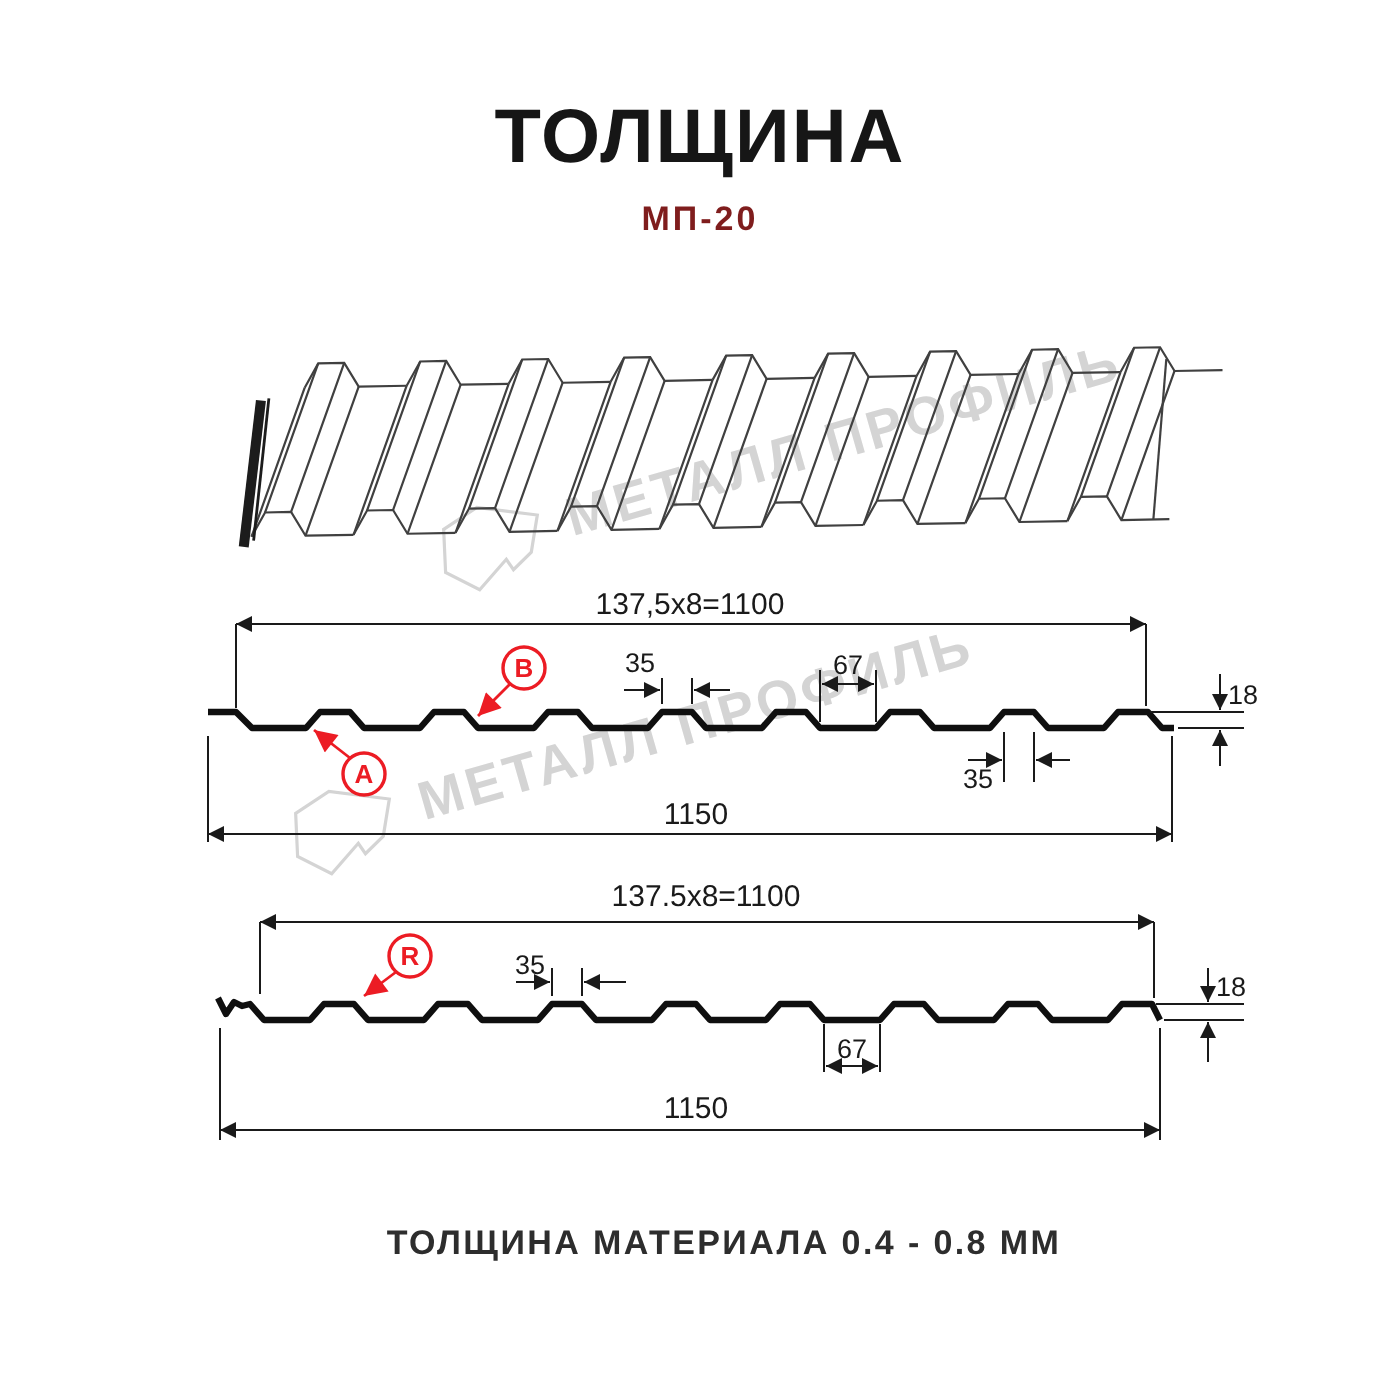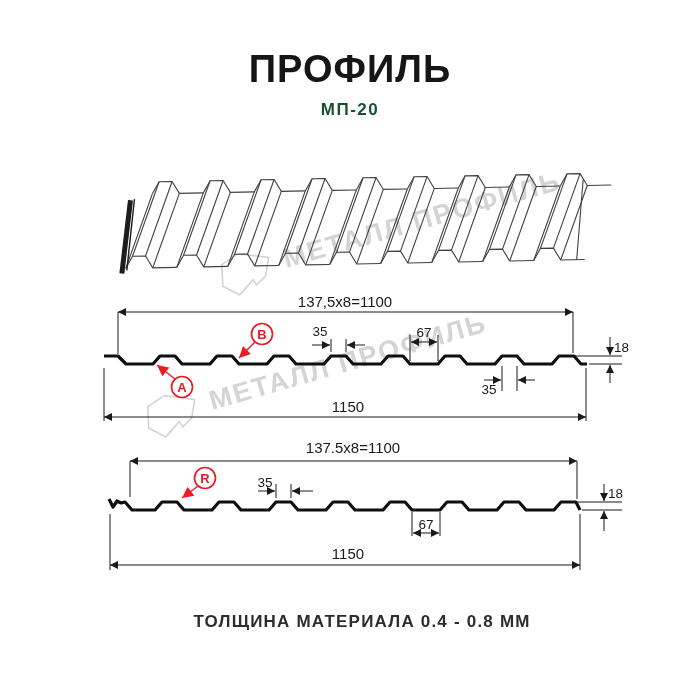--- a/index.html
+++ b/index.html
@@ -7,21 +7,21 @@
     --line:#1a1a1a;
     --profile:#0f0f0f;
     --watermark-gray:#d4d4d4;
     --sheet-line:#404040;
   }
   html,body{margin:0;padding:0;background:#fff;}
   .page{position:relative;width:700px;height:700px;background:#fff;overflow:hidden;
         font-family:"Liberation Sans",sans-serif;}
   .hdr{position:absolute;top:50px;left:0;width:700px;text-align:center;}
   .title{font-size:38px;font-weight:800;letter-spacing:1px;color:#161616;line-height:1;}
-  .subtitle{margin-top:12px;font-size:17px;font-weight:700;letter-spacing:1.5px;color:#14532d;}
+  .subtitle{margin-top:12px;font-size:17px;font-weight:700;letter-spacing:1.5px;color:#7f1d1d;}
   .footer{position:absolute;top:612px;left:12px;width:700px;text-align:center;
           font-size:17px;font-weight:600;letter-spacing:1.2px;color:#2d2d2d;}
   .wm{position:absolute;white-space:nowrap;transform:rotate(-16deg);transform-origin:10px 40px;
       display:flex;align-items:center;pointer-events:none;}
   .wm .wm-text{font-size:27px;font-weight:700;letter-spacing:2px;color:var(--watermark-gray);
       margin-left:10px;margin-bottom:6px;}
   .wm1{left:226px;top:256px;}
   .wm2{left:152px;top:398px;}
   svg{position:absolute;overflow:visible;}
   .sheet{left:116px;top:172px;}
@@ -50,21 +50,21 @@
       <marker id="arr" viewBox="0 0 10 10" refX="10" refY="5" markerWidth="11" markerHeight="8" orient="auto-start-reverse">
         <path class="arr" d="M0,0 L10,5 L0,10 z"></path>
       </marker>
       <marker id="arrR" viewBox="0 0 10 10" refX="10" refY="5" markerWidth="9" markerHeight="8" orient="auto-start-reverse">
         <path class="arrR" d="M0,0 L10,5 L0,10 z"></path>
       </marker>
     </defs>
   </svg>
 
   <div class="hdr">
-    <div class="title">ПРОФИЛЬ</div>
+    <div class="title">ТОЛЩИНА</div>
     <div class="subtitle">МП-20</div>
   </div>
 
   <div class="wm wm1">
     <svg width="56" height="42" viewBox="0 0 56 42" style="position:static">
       <polygon class="wm-logo" points="0,27 5,6 24,0 52,12 44,29 33,35 31,29 14,40"></polygon>
     </svg>
     <span class="wm-text">МЕТАЛЛ ПРОФИЛЬ</span>
   </div>
 

